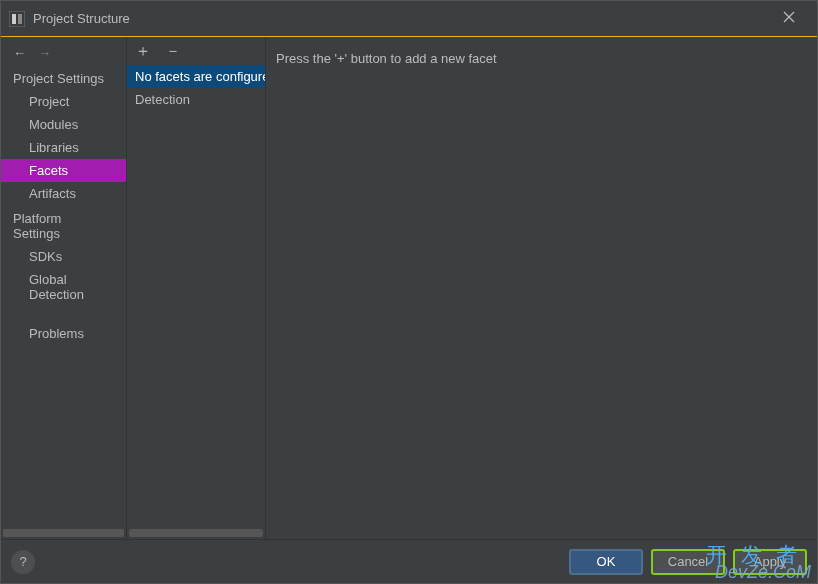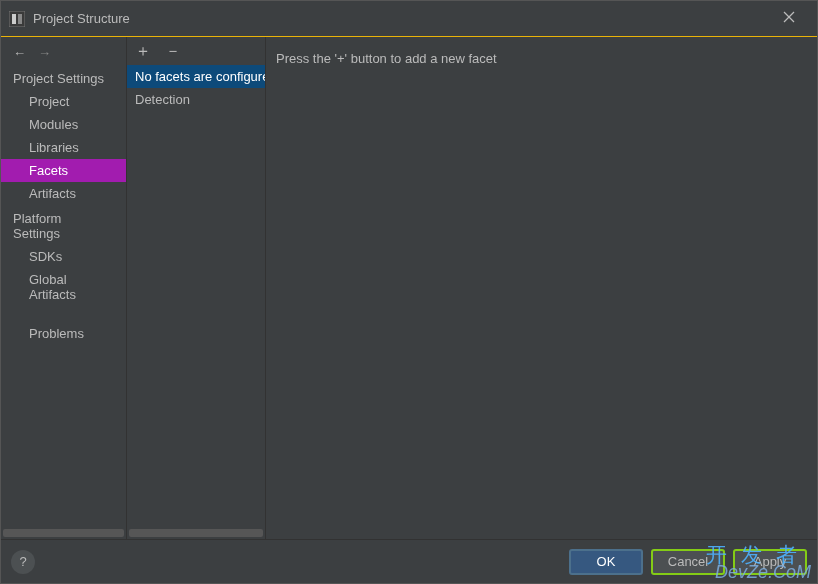--- a/index.html
+++ b/index.html
@@ -225,21 +225,21 @@
 
     <div class="section-header">Project Settings</div>
     <div class="sidebar-item">Project</div>
     <div class="sidebar-item">Modules</div>
     <div class="sidebar-item">Libraries</div>
     <div class="sidebar-item selected">Facets</div>
     <div class="sidebar-item">Artifacts</div>
 
     <div class="section-header">Platform Settings</div>
     <div class="sidebar-item">SDKs</div>
-    <div class="sidebar-item">Global Artifacts</div>
+    <div class="sidebar-item">Global Detection</div>
 
     <div style="height:16px"></div>
     <div class="sidebar-item">Problems</div>
 
     <div class="sidebar-spacer"></div>
     <div class="sidebar-scroll"></div>
   </div>
 
   <div class="middle">
     <div class="middle-toolbar">

